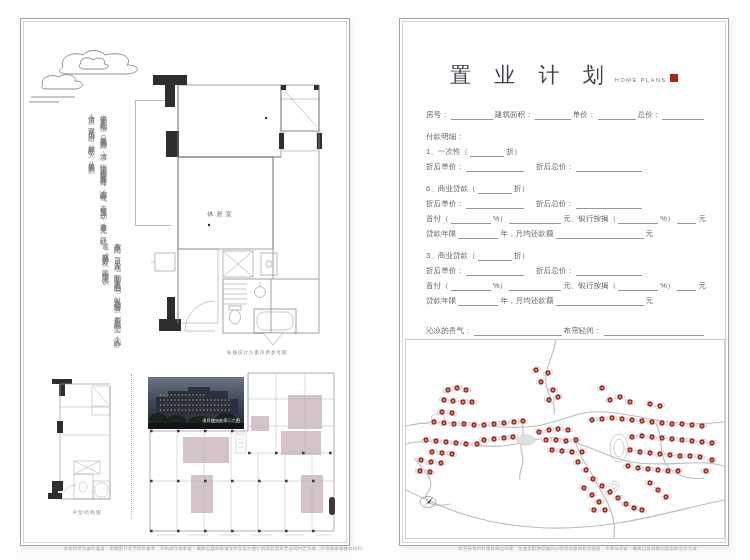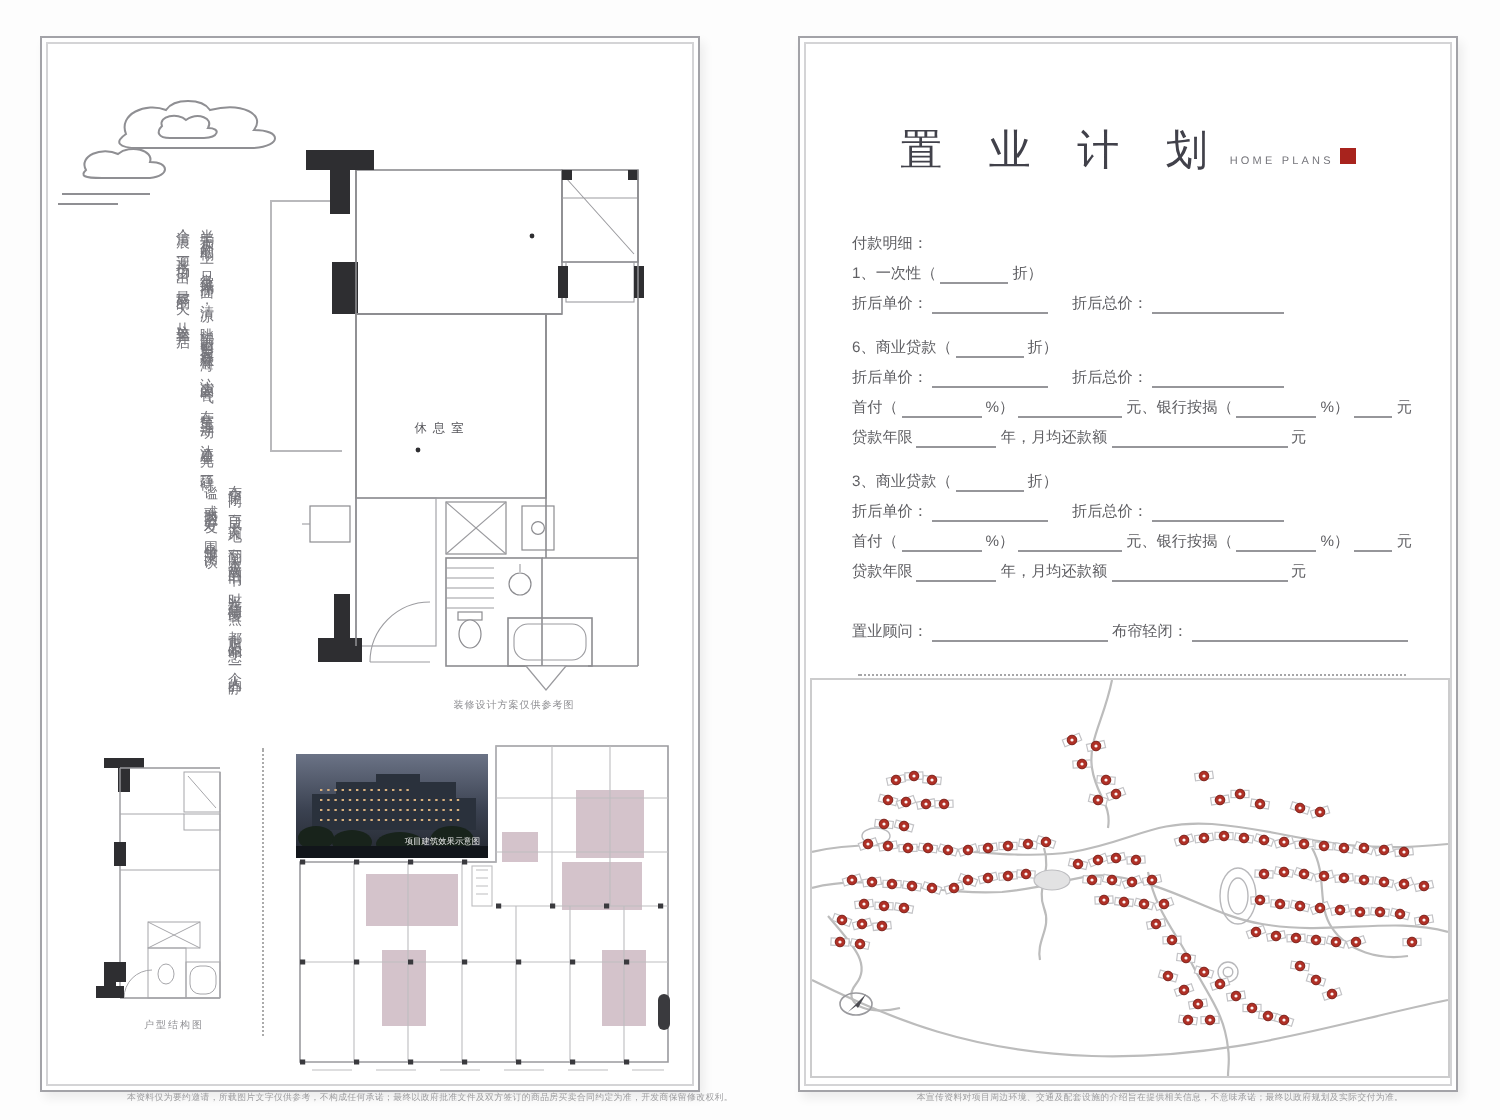--- a/index.html
+++ b/index.html
@@ -238,20 +238,30 @@
     </svg>
   </div>
 
   <div class="page page-right">
 
     <div class="title-row">
       <h1 class="title-cn">置 业 计 划</h1><span class="title-en">HOME PLANS</span><span class="seal"></span>
     </div>
 
     <div class="form">
+      <div class="frow">
+        <span>房号：</span>
+          <span class="u w42"></span>
+        <span>建筑面积：</span>
+          <span class="u w36"></span>
+        <span>单价：</span>
+          <span class="u w38"></span>
+        <span>总价：</span>
+          <span class="u uflex"></span>
+      </div>
 
       <div class="frow gap">
         <span>付款明细：</span>
       </div>
 
       <div class="frow">
         <span>1、一次性（</span>
           <span class="u w34"></span>
           <span>折）</span>
       </div>
@@ -319,21 +329,21 @@
       </div>
       <div class="frow">
         <span>贷款年限</span>
           <span class="u w40"></span>
           <span>年，月均还款额</span>
           <span class="u w88"></span>
           <span>元</span>
       </div>
 
       <div class="frow biggap">
-        <span>置业顾问：</span>
+        <span>沁凉的香气：</span>
           <span class="u w88"></span>
         <span>布帘轻闭：</span>
           <span class="u uflex"></span>
       </div>
 
       <div class="dots-sep"></div>
       <div class="note">以上置业计划内容仅供参考，具体以公司最终销售政策为准，贷款额度及利率以银行相关规定及审批结果为准。</div>
     </div>
 
     <div class="map">

